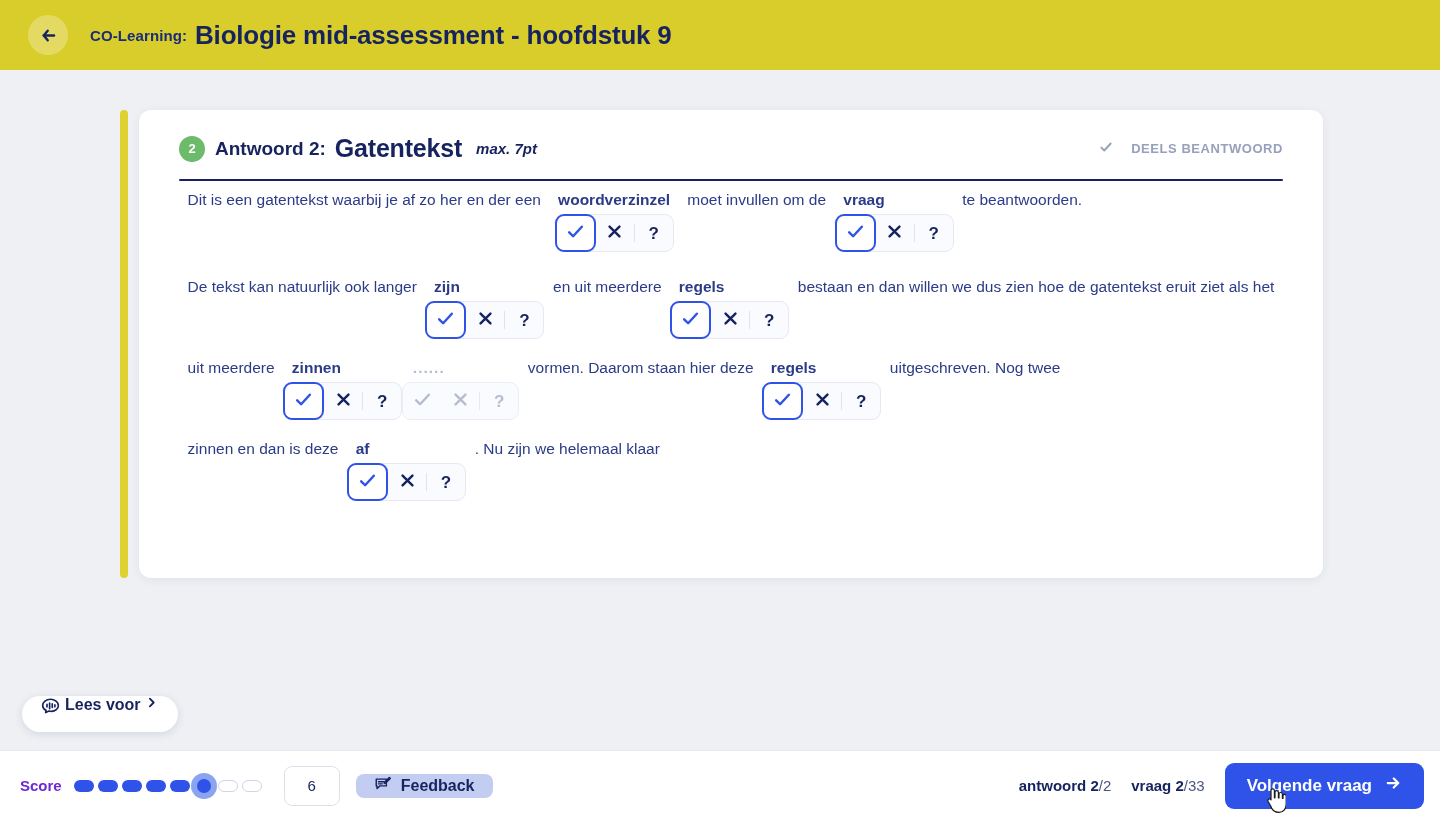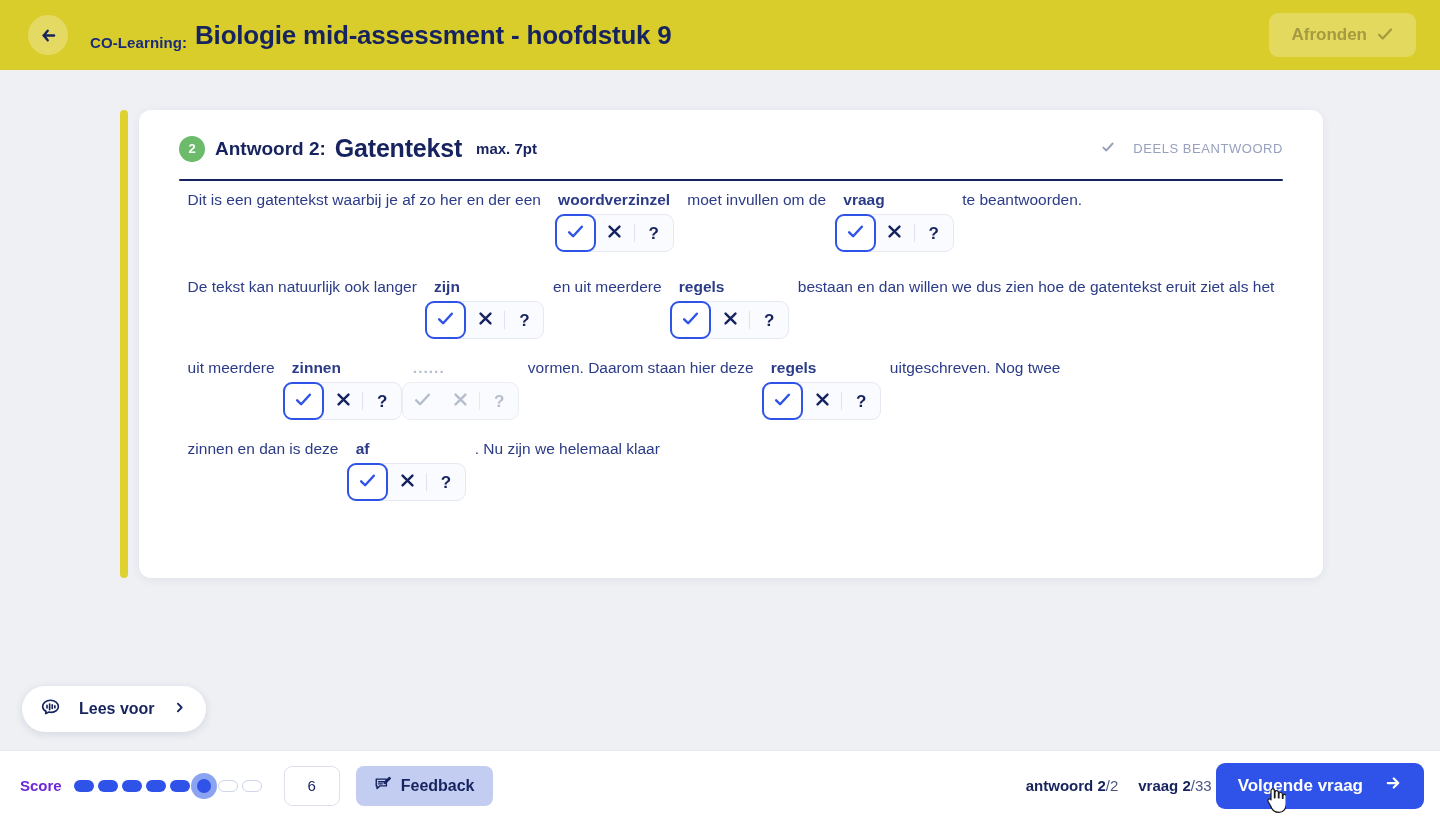--- a/index.html
+++ b/index.html
@@ -25,21 +25,21 @@
     width: 40px; height: 40px; min-width: 40px;
     border-radius: 50%;
     background: #e4da63;
     border: none;
     display: flex; align-items: center; justify-content: center;
     cursor: pointer;
     margin-left: 4px;
   }
   .back-btn svg { display: block; }
   .title-wrap {
-    display: flex; align-items: flex-end;
+    display: flex; align-items: center;
     margin-left: 22px;
     white-space: nowrap;
   }
   .title-pre {
     font-size: 15px; font-weight: 700; color: #1a2b7a;
     letter-spacing: .1px;
   }
   .title-main {
     font-size: 26px; font-weight: 700; color: #16235e;
     margin-left: 8px; letter-spacing: -.2px;
@@ -96,25 +96,25 @@
   .num-badge {
     width: 26px; height: 26px; border-radius: 50%;
     background: #6cbb6b; color: #ffffff;
     font-size: 13px; font-weight: 700;
     display: flex; align-items: center; justify-content: center;
     margin-right: 10px;
     flex: 0 0 26px;
   }
   .ans-label { font-size: 19px; font-weight: 700; color: #16235e; }
   .ans-type  { font-size: 25px; font-weight: 700; color: #16235e; margin-left: 9px; letter-spacing: -.2px;}
-  .ans-max   { font-size: 15px; font-weight: 700; color: #16235e; margin-left: 14px; }
+  .ans-max   { font-size: 15px; font-weight: 700; color: #16235e; margin-left: 14px; font-style: italic; }
   .status {
     margin-left: auto;
     display: flex; align-items: center; gap: 18px;
-    font-size: 13px; font-weight: 400; color: #97a0bd;
+    font-size: 13px; font-weight: 700; color: #97a0bd;
     letter-spacing: .55px;
   }
   .divider { height: 2px; background: #16235e; border-radius: 1px; }
 
   
   .cloze { }
   .line {
     display: flex; flex-wrap: nowrap; align-items: flex-start;
     margin-bottom: 2px;
   }
@@ -173,26 +173,26 @@
   
   .segctl.dis { background: #fafbfe; border-color: #eceef5; }
   .segctl.dis .g-check,
   .segctl.dis .g-cross { color: #b6bdcd; }
   .segctl.dis .g-q { color: #b6bdcd; }
   .segctl.dis .vdiv { background: #e6e9f2; }
 
   
   .lees-voor {
     position: absolute; left: 22px; bottom: 18px;
-    height: 46px;
+    height: 36px;
     background: #ffffff;
     border: none;
     border-radius: 23px;
     box-shadow: 0 2px 8px rgba(40,50,90,.13);
-    display: flex; align-items: center; gap: 18px;
+    display: flex; align-items: flex-start; gap: 4px;
     padding: 0 20px 0 18px;
     cursor: pointer;
     font-family: "Liberation Sans", sans-serif;
   }
   .lees-voor .lbl { font-size: 16px; font-weight: 700; color: #16235e; }
 
   
   .bottombar {
     position: absolute; left: 0; top: 750px;
     width: 1440px; height: 70px;
@@ -225,42 +225,42 @@
     width: 56px; height: 40px;
     border: 1px solid #dde1ec; border-radius: 8px;
     background: #ffffff;
     display: flex; align-items: center; justify-content: center;
     font-size: 15px; color: #16235e;
     margin-left: 18px;
     font-family: "Liberation Sans", sans-serif;
   }
   .feedback-btn {
     margin-left: 16px;
-    height: 40px;
+    height: 24px;
     background: #c3cdf2;
     border: none; border-radius: 8px;
     display: flex; align-items: center; gap: 9px;
     padding: 0 18px;
     font-size: 16px; font-weight: 700; color: #16235e;
     cursor: pointer;
     font-family: "Liberation Sans", sans-serif;
     justify-content: flex-end;
   }
   .counters { margin-left: auto; display: flex; align-items: flex-start; gap: 20px; }
   .counter { font-size: 15px; color: #16235e; white-space: nowrap; }
   .counter .b { font-weight: 700; }
   .counter .s { font-weight: 400; color: #4b5680; }
   .next-btn {
-    margin-left: 4px;
+    margin-left: 20px;
     height: 46px;
     background: #2f53e8;
     border: none; border-radius: 9px;
     color: #ffffff;
     font-size: 17px; font-weight: 700;
-    display: flex; align-items: center; gap: 21px;
+    display: flex; align-items: center; gap: 12px;
     padding: 0 22px;
     cursor: pointer;
     font-family: "Liberation Sans", sans-serif;
   }
   .cursor-hand {
     position: absolute; left: 1264px; top: 788px;
     z-index: 50; pointer-events: none;
   }
 </style>
 </head>
@@ -272,28 +272,20 @@
       <svg width="19" height="19" viewBox="0 0 24 24" fill="none" stroke="#16235e" stroke-width="3" stroke-linecap="round" stroke-linejoin="round">
         <path d="M19 12H6"></path>
           <path d="M11 6l-5 6 5 6"></path>
       </svg>
     </span>
   </button>
   <div class="title-wrap">
     <span class="title-pre">CO-Learning:</span>
     <span class="title-main">Biologie mid-assessment - hoofdstuk 9</span>
   </div>
-  <button class="afronden-btn">
-    <span>Afronden</span>
-    <span class="chk">
-      <svg width="18" height="18" viewBox="0 0 24 24" fill="none" stroke="#a59a3f" stroke-width="3" stroke-linecap="round" stroke-linejoin="round">
-          <path d="M4 13l5 5L20 6"></path>
-        </svg>
-    </span>
-  </button>
 </div>
 
 <div class="page">
 
   <div class="card-wrap">
     <div class="accent-bar"></div>
     <div class="card">
 
       <div class="card-head">
         <div class="num-badge">2</div>

